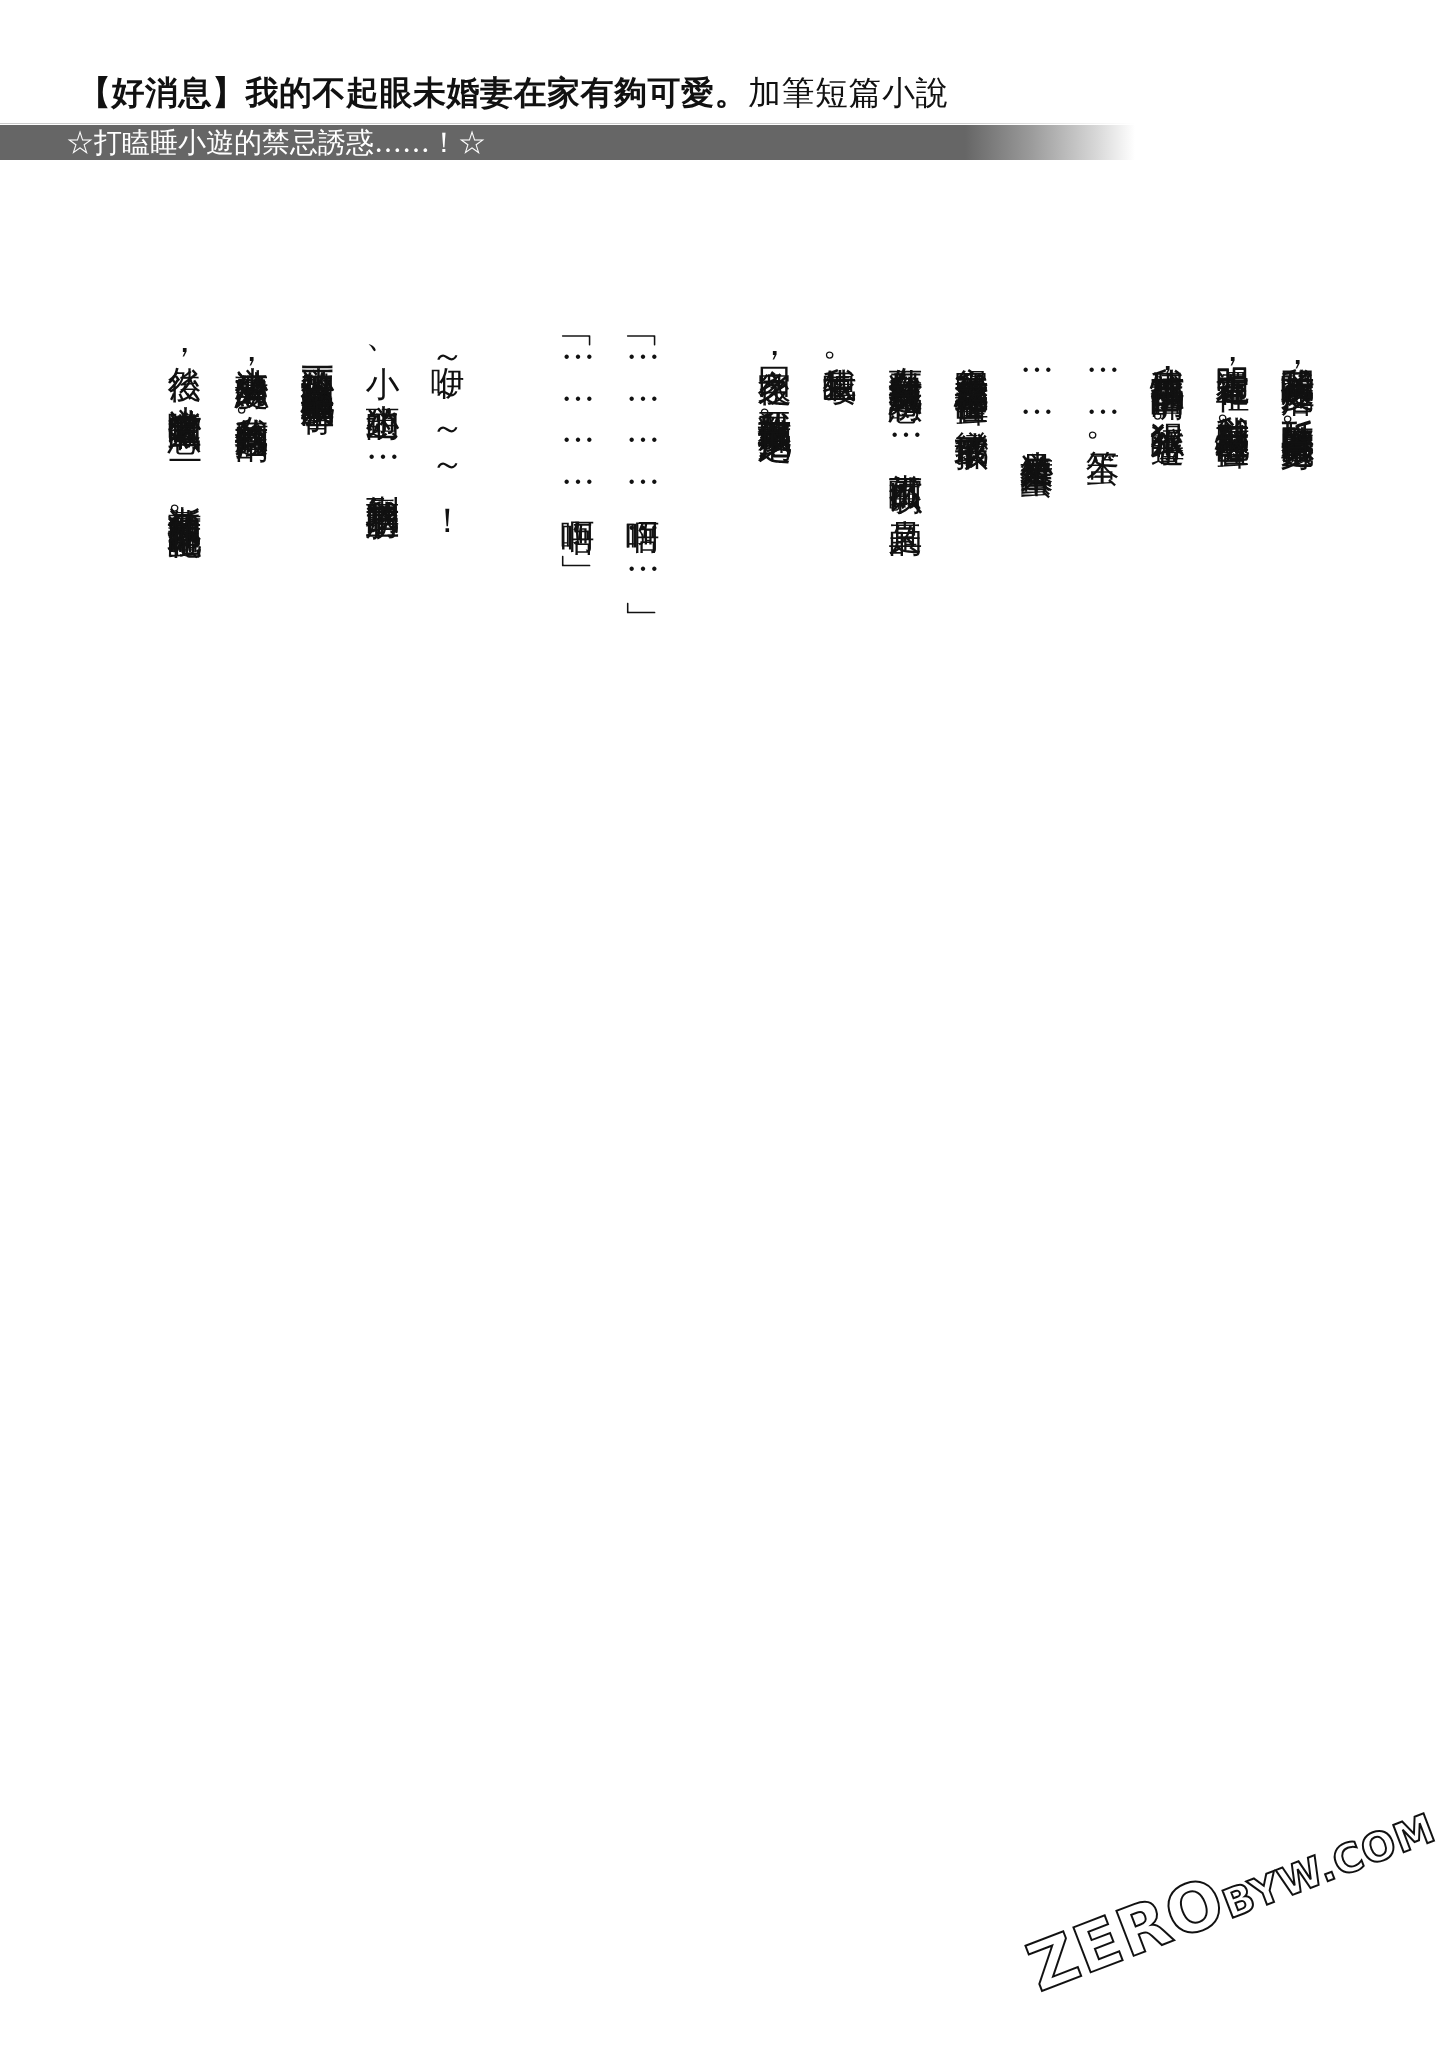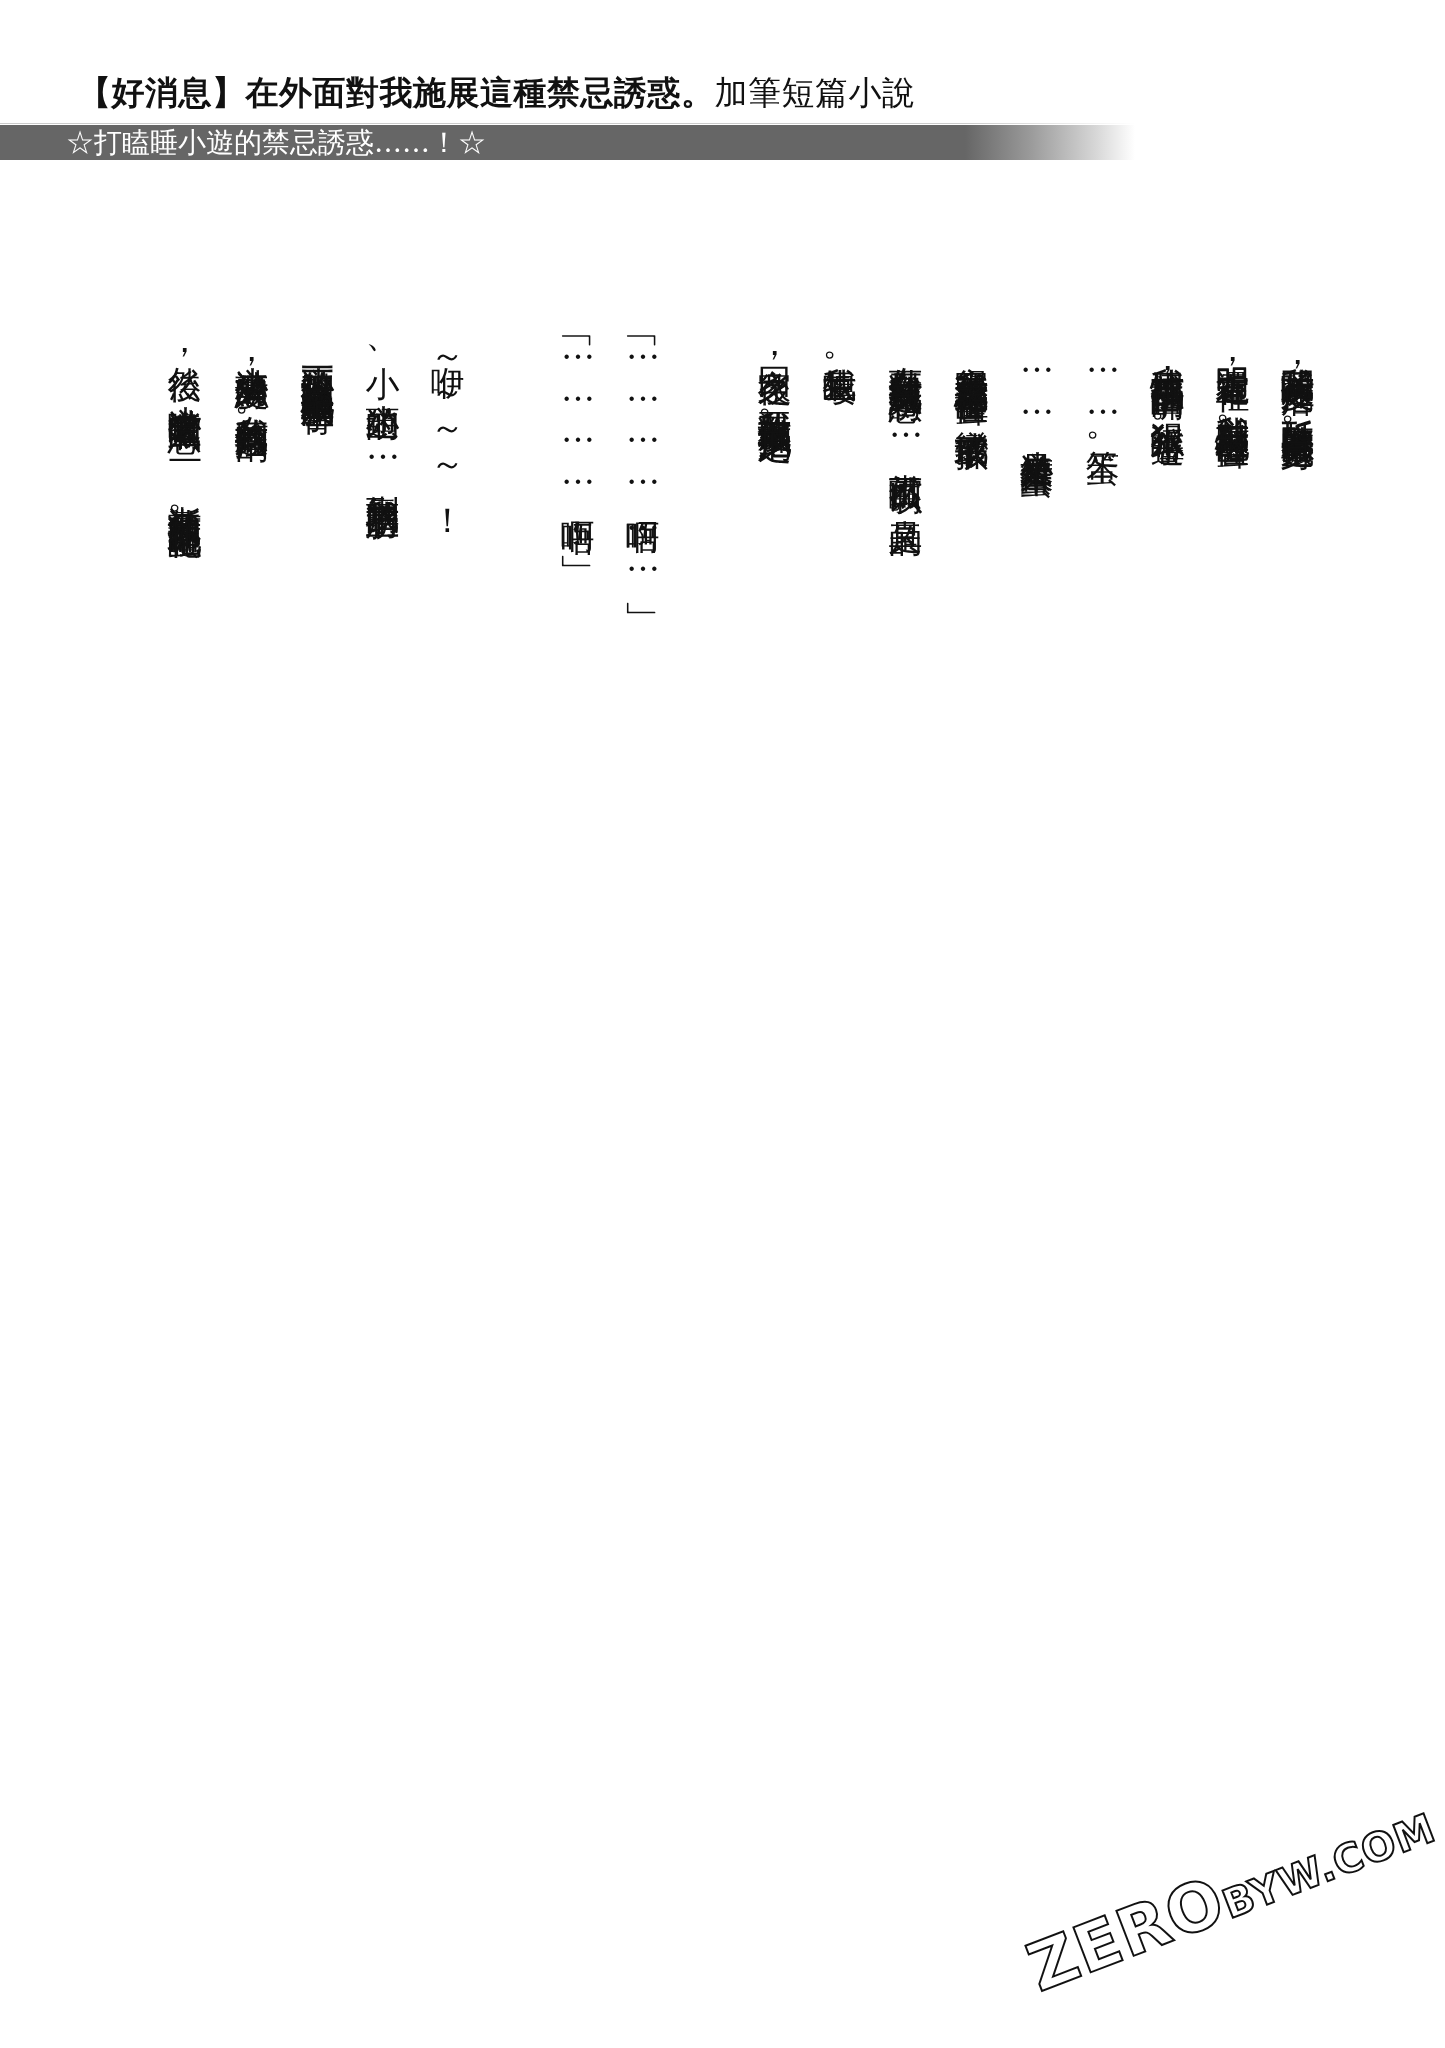--- a/index.html
+++ b/index.html
@@ -20,21 +20,21 @@
     .watermark { position: absolute; left: 1045px; top: 1930px; transform: rotate(-21deg); transform-origin: left bottom;
                  font-family: "DejaVu Sans", "Liberation Sans", sans-serif; font-weight: bold; white-space: nowrap;
                  color: #ffffff; -webkit-text-stroke: 2px #111; letter-spacing: 1px; }
     .watermark .big { font-size: 66px; }
     .watermark .small { font-size: 40px; }
   </style>
 </head>
 <body>
 
 <div class="title">
-  <span class="bold">【好消息】在外面對我施展這種禁忌誘惑。</span><span class="normal">加筆短篇小說</span>
+  <span class="bold">【好消息】我的不起眼未婚妻在家有夠可愛。</span><span class="normal">加筆短篇小說</span>
 </div>
 
 <div class="band-top-line"></div>
 <div class="band"></div>
 <div class="subtitle">☆打瞌睡小遊的禁忌誘惑……！☆</div>
 
 <div>
   <div class="col" style="left:1278px">我瞬間起了雞皮疙瘩，酥酥麻麻的感覺竄遍全身。</div>
   <div class="col" style="left:1213px">明明還在電車裡，我卻差點反射性地發出怪聲。</div>
   <div class="col" style="left:1148px">我連忙用雙手摀住自己的嘴，狠狠瞪著小遊。</div>

